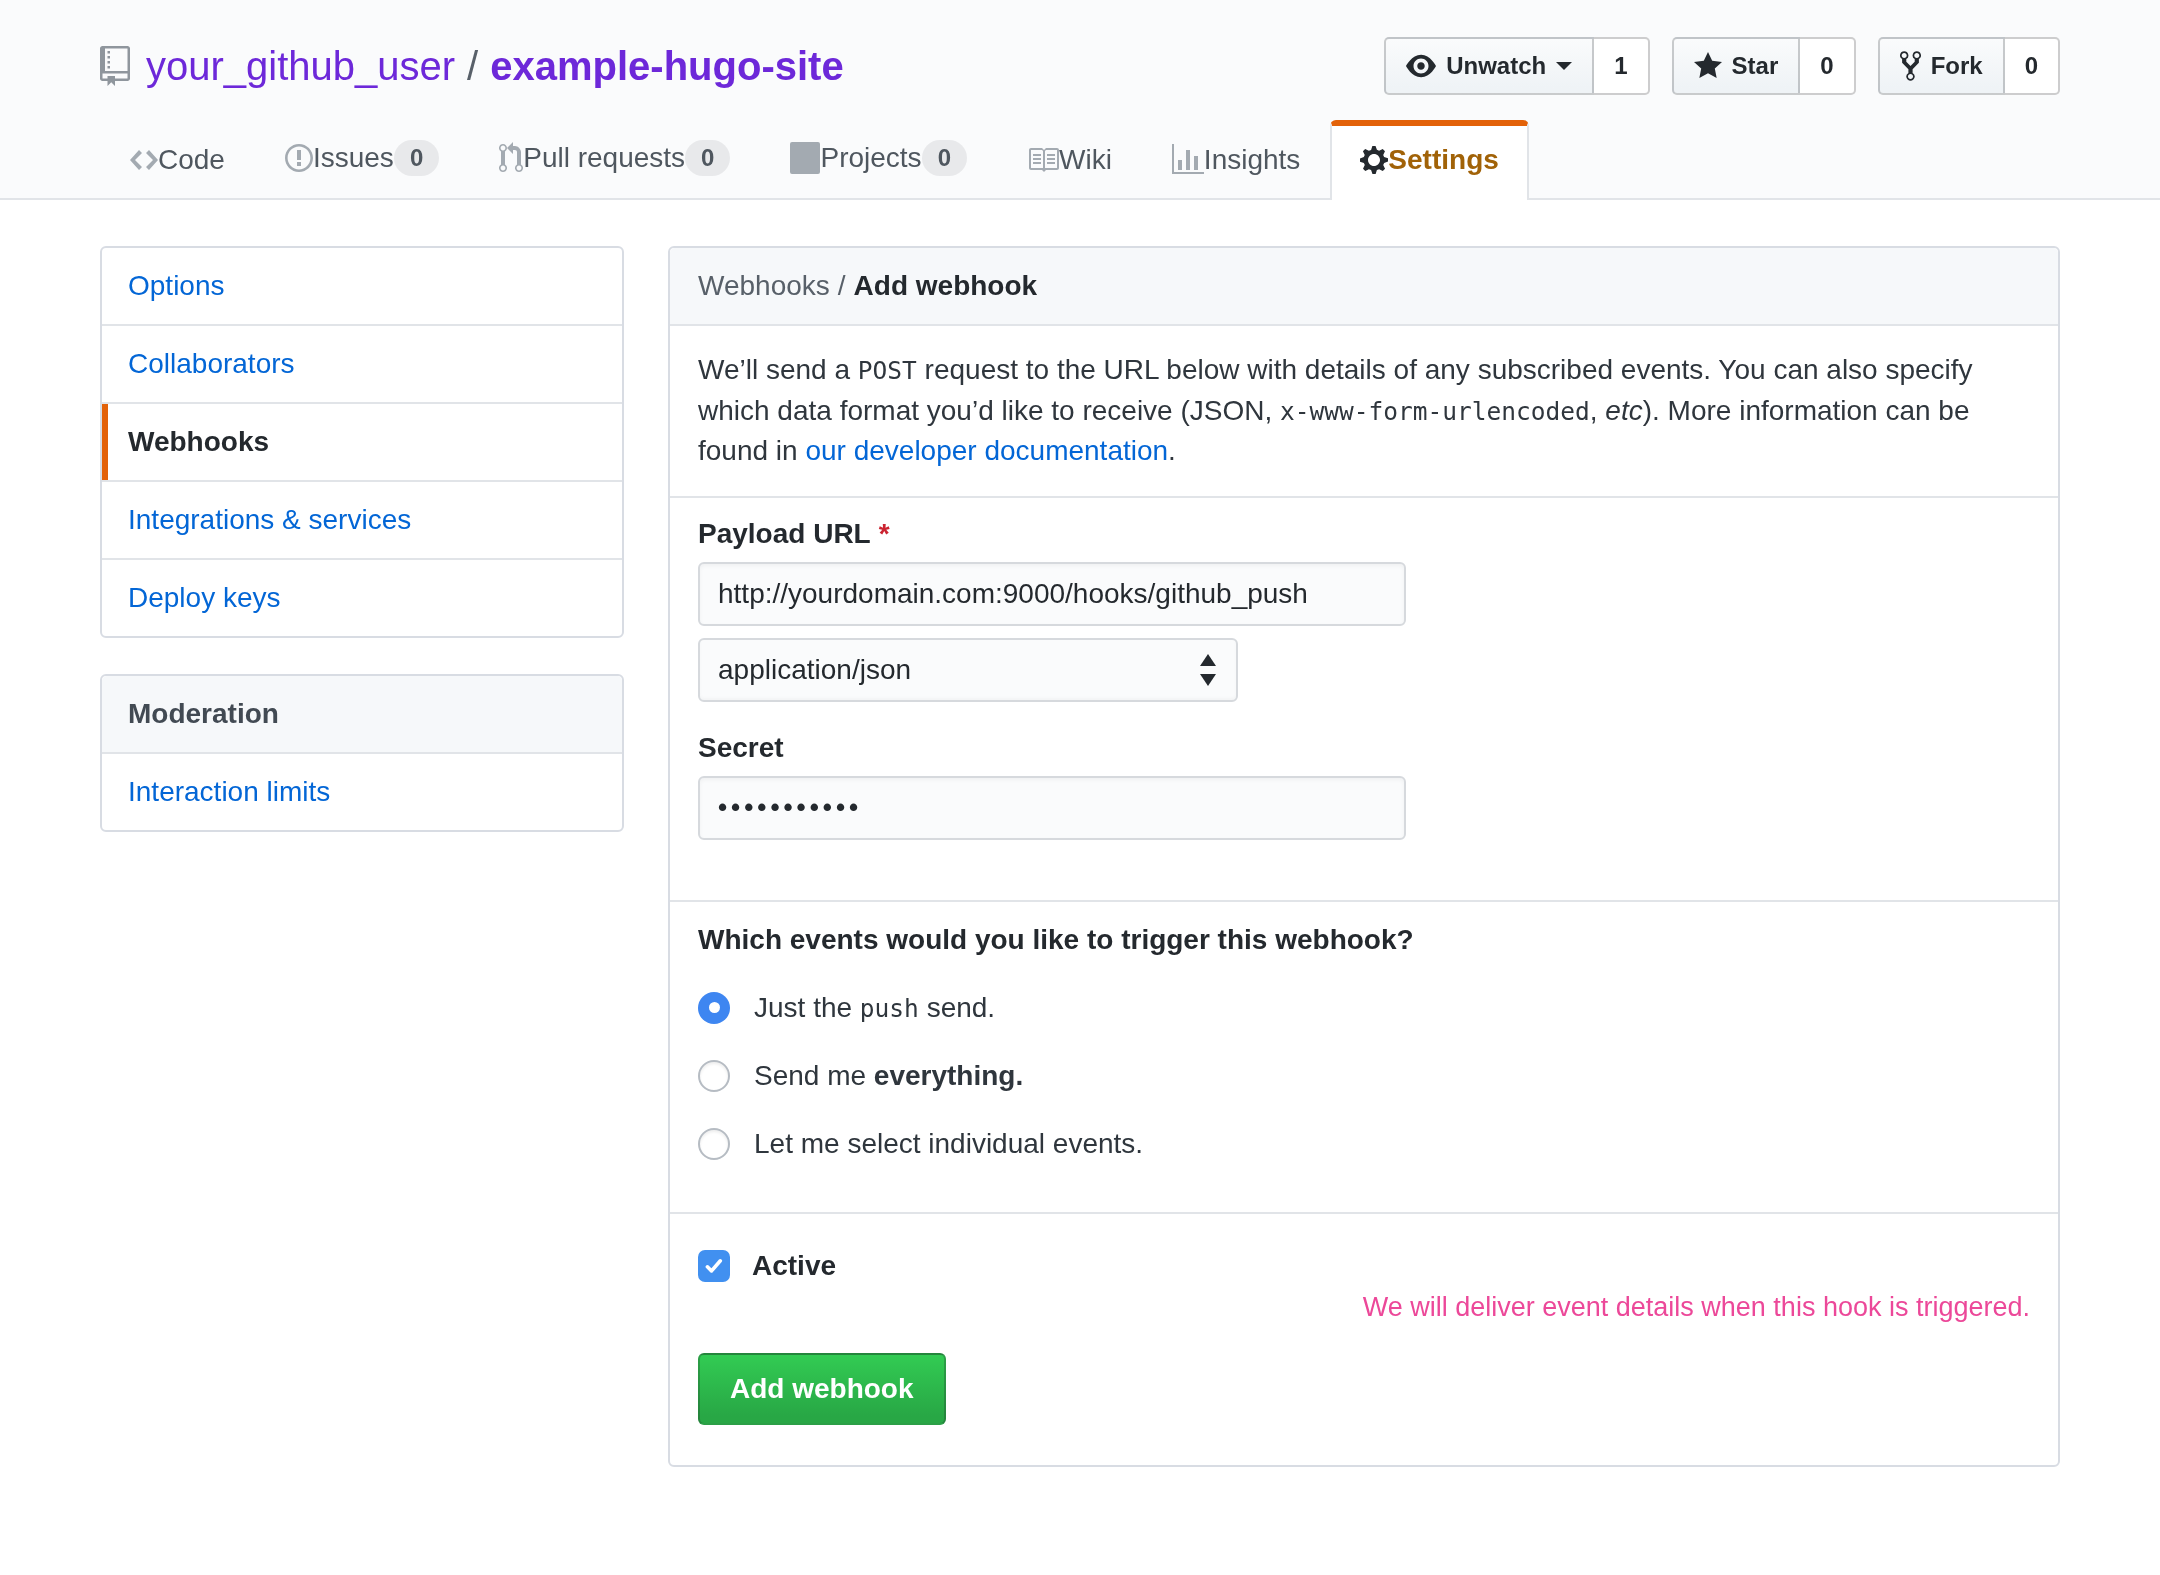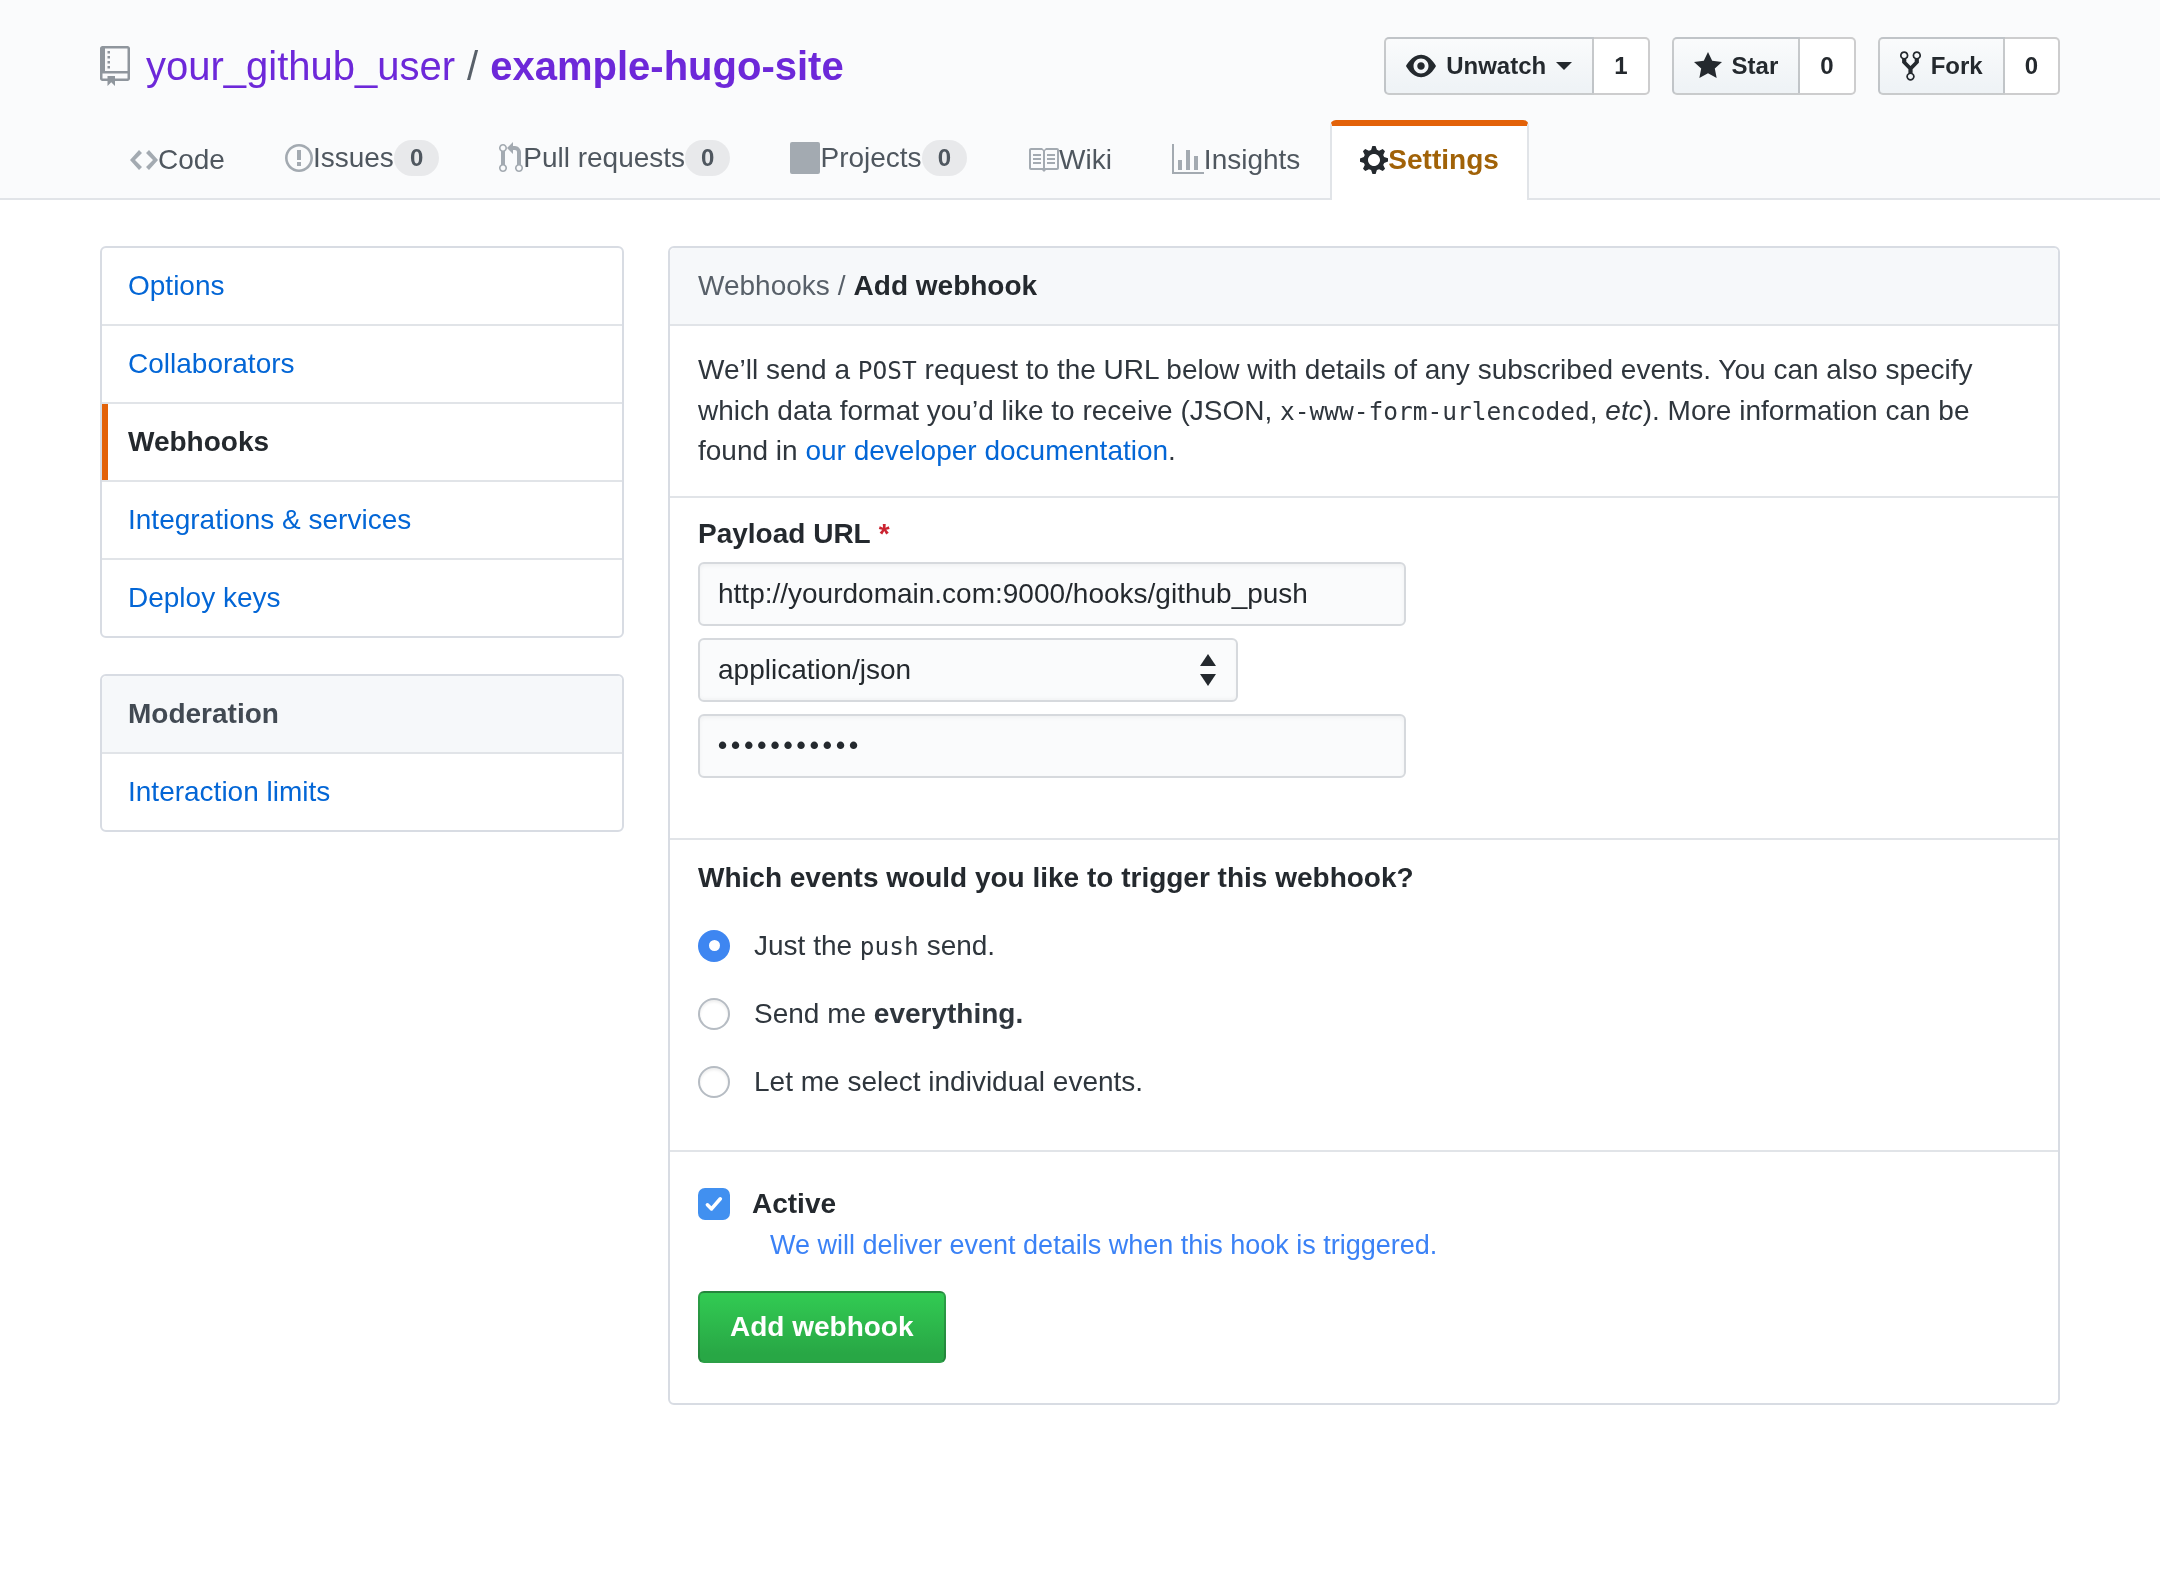--- a/index.html
+++ b/index.html
@@ -125,21 +125,21 @@
   }
   .radio.unchecked { background:#fff; border:2px solid #b6bcc3; box-shadow:inset 0 2px 3px rgba(0,0,0,.07); }
 
   .footer-section { padding:36px 28px 40px; }
   .checkbox-row { display:flex; align-items:center; gap:22px; }
   .checkbox {
     width:32px; height:32px; border-radius:7px; background:#4190f0;
     display:flex; align-items:center; justify-content:center; flex:none; cursor:pointer;
   }
   .active-label { font-weight:700; font-size:28px; }
-  .active-help { margin-left:72px; margin-top:10px; font-size:27px; color:#3b82f6; }
+  .active-help { margin-left:72px; margin-top:10px; font-size:27px; color:#ec4899;text-align:right; }
   .submit-btn {
     display:inline-block; margin-top:30px; padding:0 30px; height:72px; line-height:68px;
     font-size:28px; font-weight:700; color:#fff; cursor:pointer;
     background:linear-gradient(-180deg,#32cb53,#28a745 90%);
     border:2px solid rgba(27,31,35,.25); border-radius:6px;
     font-family:"Liberation Sans","DejaVu Sans",sans-serif;
   }
 </style>
 </head>
 <body>
@@ -269,20 +269,21 @@
       <input class="text-input" type="text" value="http://yourdomain.com:9000/hooks/github_push" style="">
 
       <div class="select-box">
         <span>application/json</span>
         <svg width="20" height="32" viewBox="0 0 10 16">
             <path d="M5 0l4 6H1z"></path>
             <path d="M5 16l4-6H1z"></path>
           </svg>
       </div>
 
+      <div class="field-label">Secret</div>
       <input class="text-input secret-input" type="text" value="•••••••••••" style="">
     </div>
 
     <div class="panel-section events-section">
       <div class="events-heading">Which events would you like to trigger this webhook?</div>
 
       <div class="radio-row">
         <span class="radio checked"></span>
         <span><span>Just the </span><span class="mono">push</span><span> send.</span></span>
       </div>

